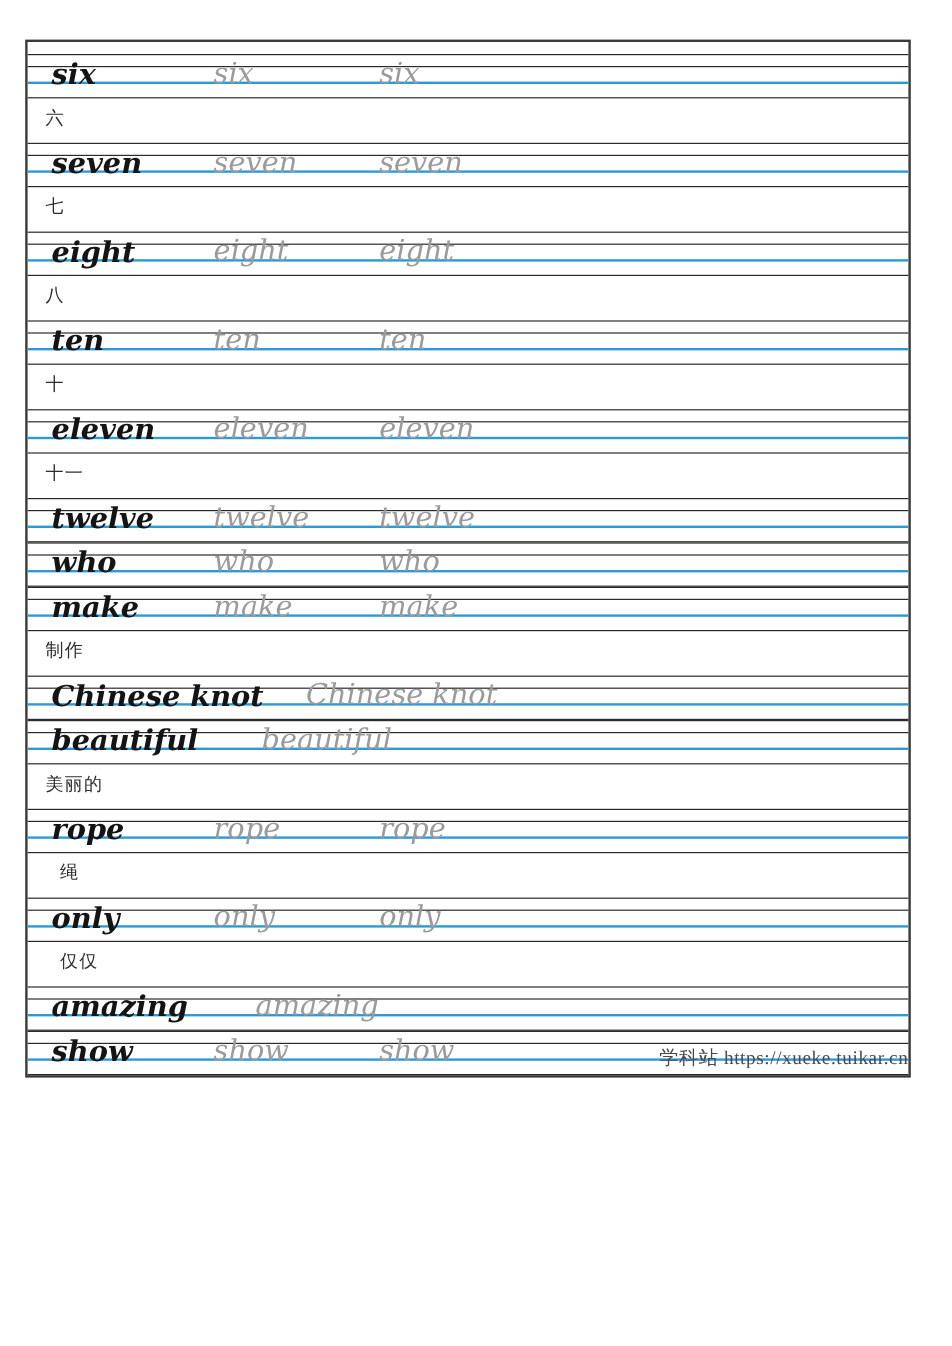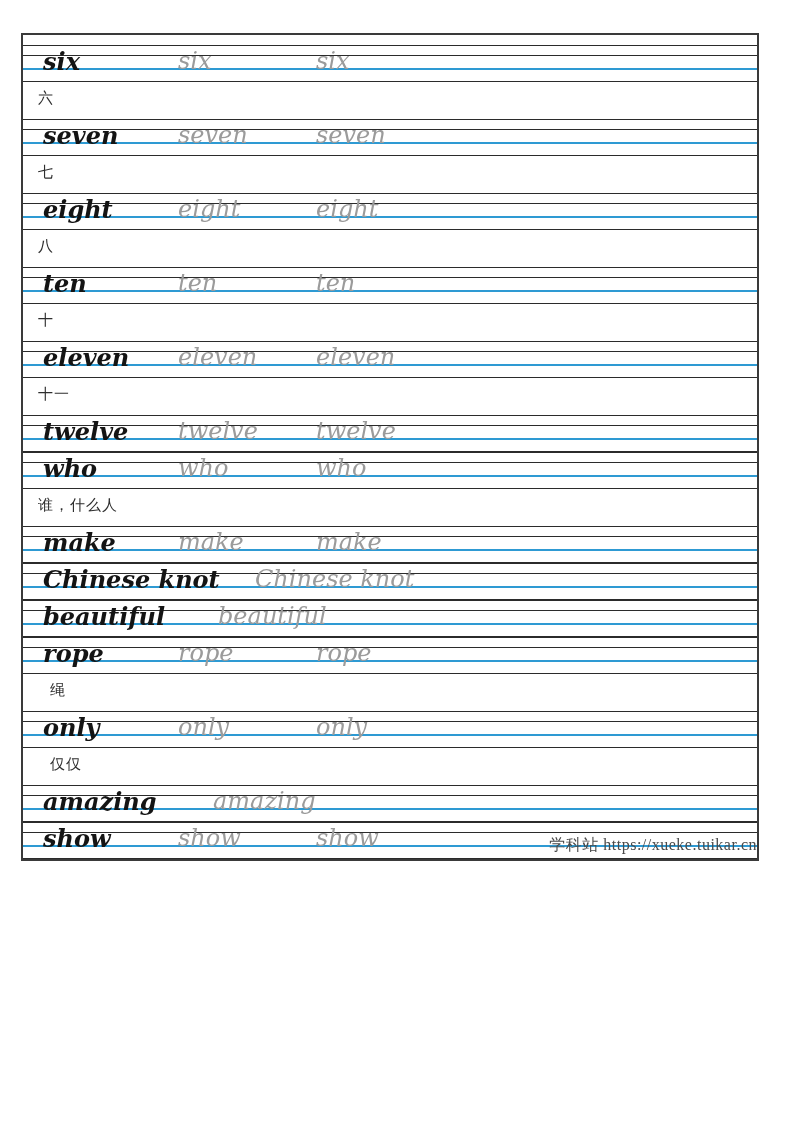--- a/index.html
+++ b/index.html
@@ -135,51 +135,54 @@
   </div>
 
   <div class="block">
     <div class="word-row">
       <div class="mid"></div>
       <div class="base"></div>
     <span class="word dark" style="left: 20px;">who</span>
           <span class="word trace" style="left: 155px;">who</span>
           <span class="word trace" style="left: 293px;">who</span>
         </div>
-    <div class="cn-row">
-      <span class="cn-text">谁，什么人</span>
-    </div>
   </div>
 
   <div class="block">
     <div class="word-row">
       <div class="mid"></div>
       <div class="base"></div>
     <span class="word dark" style="left: 20px;">make</span>
           <span class="word trace" style="left: 155px;">make</span>
           <span class="word trace" style="left: 293px;">make</span>
         </div>
+    <div class="cn-row">
+      <span class="cn-text">制作</span>
+    </div>
   </div>
 
   <div class="block">
     <div class="word-row">
       <div class="mid"></div>
       <div class="base"></div>
     <span class="word dark" style="left: 20px;">Chinese knot</span>
           <span class="word trace" style="left: 232px;">Chinese knot</span>
         </div>
   </div>
 
   <div class="block">
     <div class="word-row">
       <div class="mid"></div>
       <div class="base"></div>
     <span class="word dark" style="left: 20px;">beautiful</span>
           <span class="word trace" style="left: 195px;">beautiful</span>
         </div>
+    <div class="cn-row">
+      <span class="cn-text">美丽的</span>
+    </div>
   </div>
 
   <div class="block">
     <div class="word-row">
       <div class="mid"></div>
       <div class="base"></div>
     <span class="word dark" style="left: 20px;">rope</span>
           <span class="word trace" style="left: 155px;">rope</span>
           <span class="word trace" style="left: 293px;">rope</span>
         </div>

